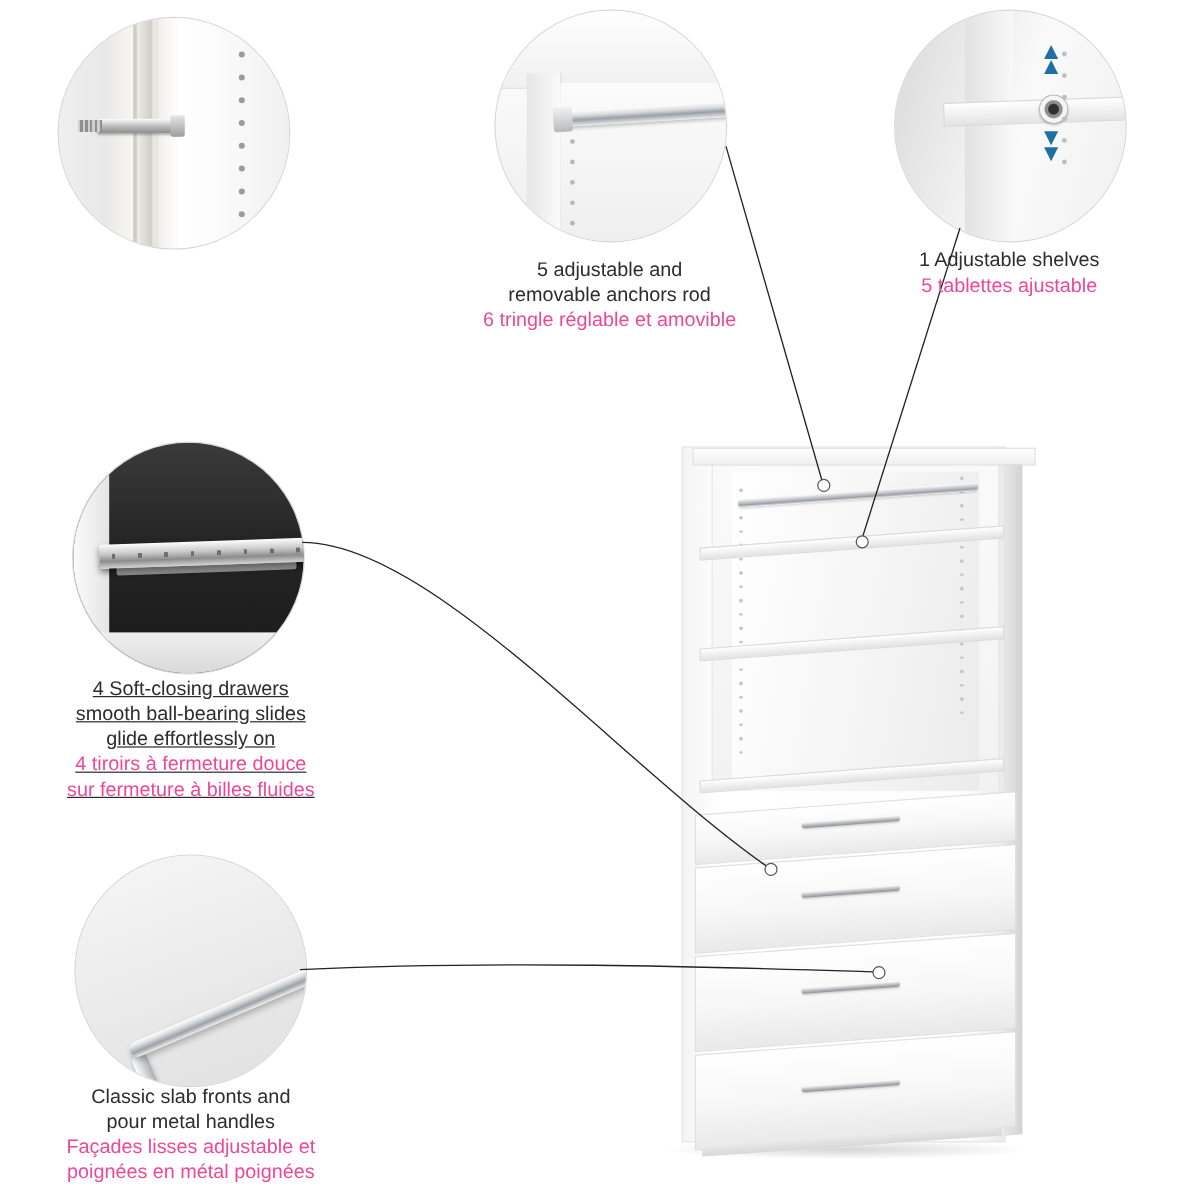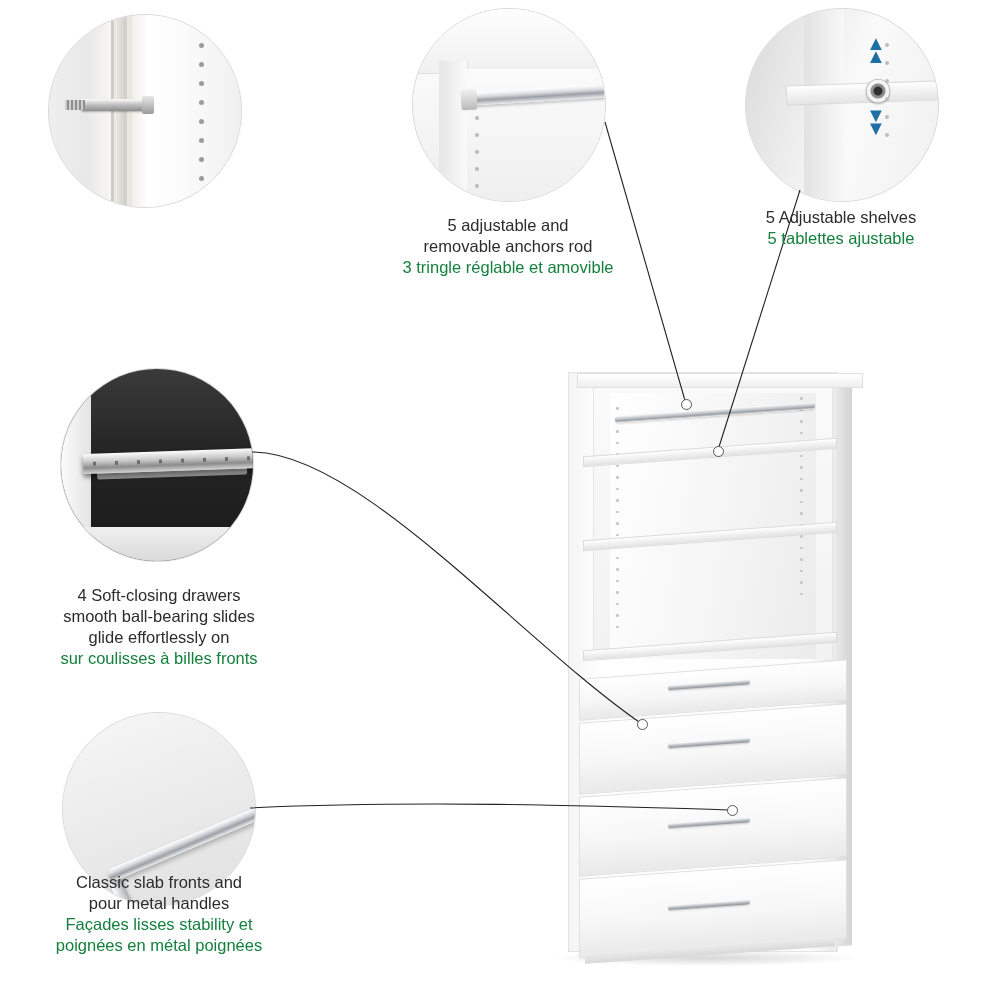--- a/index.html
+++ b/index.html
@@ -40,21 +40,21 @@
     text-align: center;
     line-height: 1.28;
   }
   .caption .en {
     font-size: 16.5px;
     color: #2c2c2c;
     display: block;
   }
   .caption .fr {
     font-size: 16.5px;
-    color: #15803d;
+    color: #ec4899;
     display: block;
   }
 
   
   .overlay {
     position: absolute;
     left: 0; top: 0;
     width: 1000px;
     height: 1000px;
     pointer-events: none;
@@ -566,35 +566,36 @@
 
   <div class="dot" style="left:681px; top:399px;"></div>
   <div class="dot" style="left:713px; top:446px;"></div>
   <div class="dot" style="left:637px; top:719px;"></div>
   <div class="dot" style="left:727px; top:805px;"></div>
 
 
   <div class="caption" style="left:358px; top:215px; width:300px;">
     <span class="en">5 adjustable and</span>
     <span class="en">removable anchors rod</span>
-    <span class="fr">3 tringle réglable et amovible</span>
+    <span class="fr">6 tringle réglable et amovible</span>
   </div>
 
   <div class="caption" style="left:700px; top:207px; width:282px;">
-    <span class="en">5 Adjustable shelves</span>
+    <span class="en">1 Adjustable shelves</span>
     <span class="fr">5 tablettes ajustable</span>
   </div>
 
-  <div class="caption" style="left:14px; top:585px; width:290px;">
+  <div class="caption" style="left:14px; top:564px; width:290px;text-decoration:underline;">
     <span class="en">4 Soft-closing drawers</span>
     <span class="en">smooth ball-bearing slides</span>
     <span class="en">glide effortlessly on</span>
-    <span class="fr">sur coulisses à billes fronts</span>
-  </div>
-
-  <div class="caption" style="left:14px; top:872px; width:290px;">
+    <span class="fr">4 tiroirs à fermeture douce</span>
+    <span class="fr">sur fermeture à billes fluides</span>
+  </div>
+
+  <div class="caption" style="left:14px; top:904px; width:290px;">
     <span class="en">Classic slab fronts and</span>
     <span class="en">pour metal handles</span>
-    <span class="fr">Façades lisses stability et</span>
+    <span class="fr">Façades lisses adjustable et</span>
     <span class="fr">poignées en métal poignées</span>
   </div>
 
 </div>
 
 </body></html>

